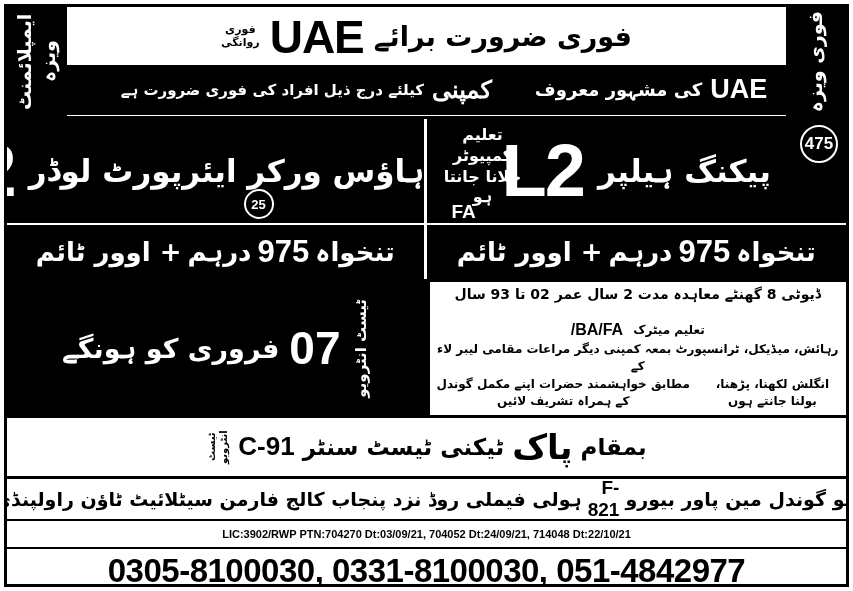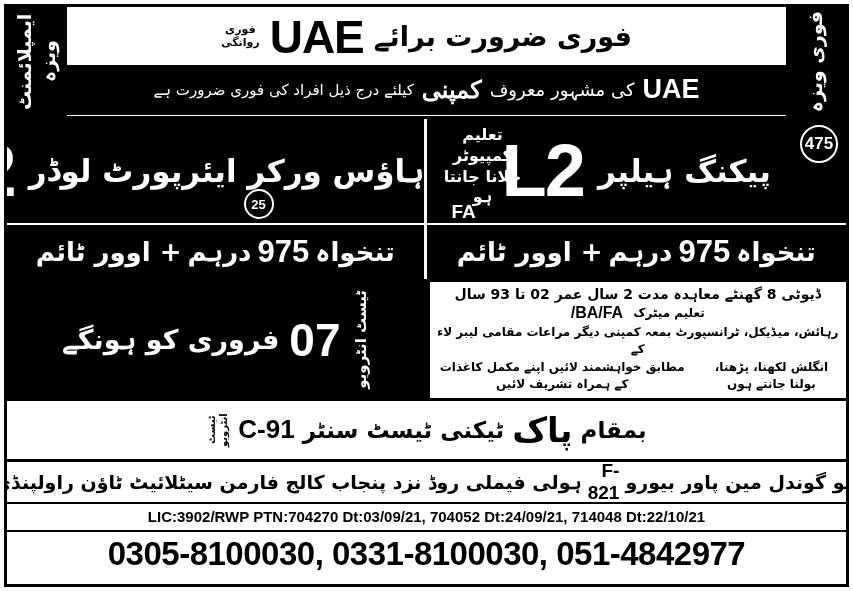--- a/index.html
+++ b/index.html
@@ -84,22 +84,23 @@
     display:flex;align-items:center;justify-content:center;
     gap:8px;
     direction:rtl;
   }
   .line2 .uae-mid{
     font-family:"Liberation Sans",sans-serif;
     font-size:27px;font-weight:bold;
   }
   .line2 .u{
     font-family:"DejaVu Sans",sans-serif;
-    font-size:18px;font-weight:normal;
+    font-size:18px;font-weight:bold;
     white-space:nowrap;
+    margin-left:35px;
   }
   .line2 .u.small{font-size:15px;}
 
   
   .jobs{
     display:flex;
     border-bottom:3px solid #000;
   }
   .jobcol{
     width:50%;
@@ -185,21 +186,21 @@
     border-left:3px solid #000;
     padding:4px 6px;
     display:flex;flex-direction:column;
     align-items:center;justify-content:center;
     direction:rtl;
     text-align:center;
   }
   .det-right .row1{
     font-family:"DejaVu Sans",sans-serif;
     font-size:14px;font-weight:bold;
-    margin-bottom:0;
+    margin-bottom:17px;
   }
   .det-right .bafa{
     font-family:"Liberation Sans",sans-serif;
     font-size:16px;font-weight:bold;
     letter-spacing:0px;
     margin:2px 0;
   }
   .det-right .row3{
     font-family:"DejaVu Sans",sans-serif;
     font-size:12px;font-weight:bold;
@@ -279,21 +280,21 @@
     white-space:nowrap;
   }
   .agency .code{
     font-family:"Liberation Sans",sans-serif;
     font-size:19px;font-weight:bold;
   }
   .lic{
     height:26px;
     display:flex;align-items:center;justify-content:center;
     font-family:"Liberation Sans",sans-serif;
-    font-size:15px;font-weight:bold;
+    font-size:11px;font-weight:bold;
     letter-spacing:0px;
     border-bottom:2px solid #000;
     background:#fff;
   }
   .phones{
     height:44px;
     display:flex;align-items:center;justify-content:center;
     font-family:"Liberation Sans",sans-serif;
     font-size:33px;font-weight:bold;
     letter-spacing:-0.5px;
@@ -381,21 +382,21 @@
 
       <div class="det-right">
         <div class="row1 urdu">ڈیوٹی 8 گھنٹے   معاہدہ مدت 2 سال   عمر 20 تا 39 سال</div>
         <div style="display:flex;align-items:center;gap:10px;direction:rtl;">
           <div class="urdu" style="font-family:'DejaVu Sans',sans-serif;font-size:12px;font-weight:bold;">تعلیم میٹرک</div>
           <div class="bafa">BA/FA/</div>
         </div>
         <div class="row3 urdu">رہائش، میڈیکل، ٹرانسپورٹ بمعہ کمپنی دیگر مراعات مقامی لیبر لاء کے</div>
         <div style="display:flex;align-items:center;gap:14px;direction:rtl;">
           <div class="row3 urdu">انگلش لکھنا، پڑھنا، بولنا جانتے ہوں</div>
-          <div class="row3 urdu">مطابق خواہشمند لائیں اپنے مکمل کاغذات کے ہمراہ تشریف لائیں</div>
+          <div class="row3 urdu">مطابق خواہشمند حضرات اپنے مکمل گوندل کے ہمراہ تشریف لائیں</div>
         </div>
       </div>
     </div>
 
     <div class="venue">
       <div class="u urdu">بمقام</div>
       <div class="pak urdu">پاک</div>
       <div class="u urdu">ٹیکنی ٹیسٹ سنٹر</div>
       <div class="code">C-91</div>
       <div class="small-vert urdu">ٹیسٹ انٹرویو</div>

